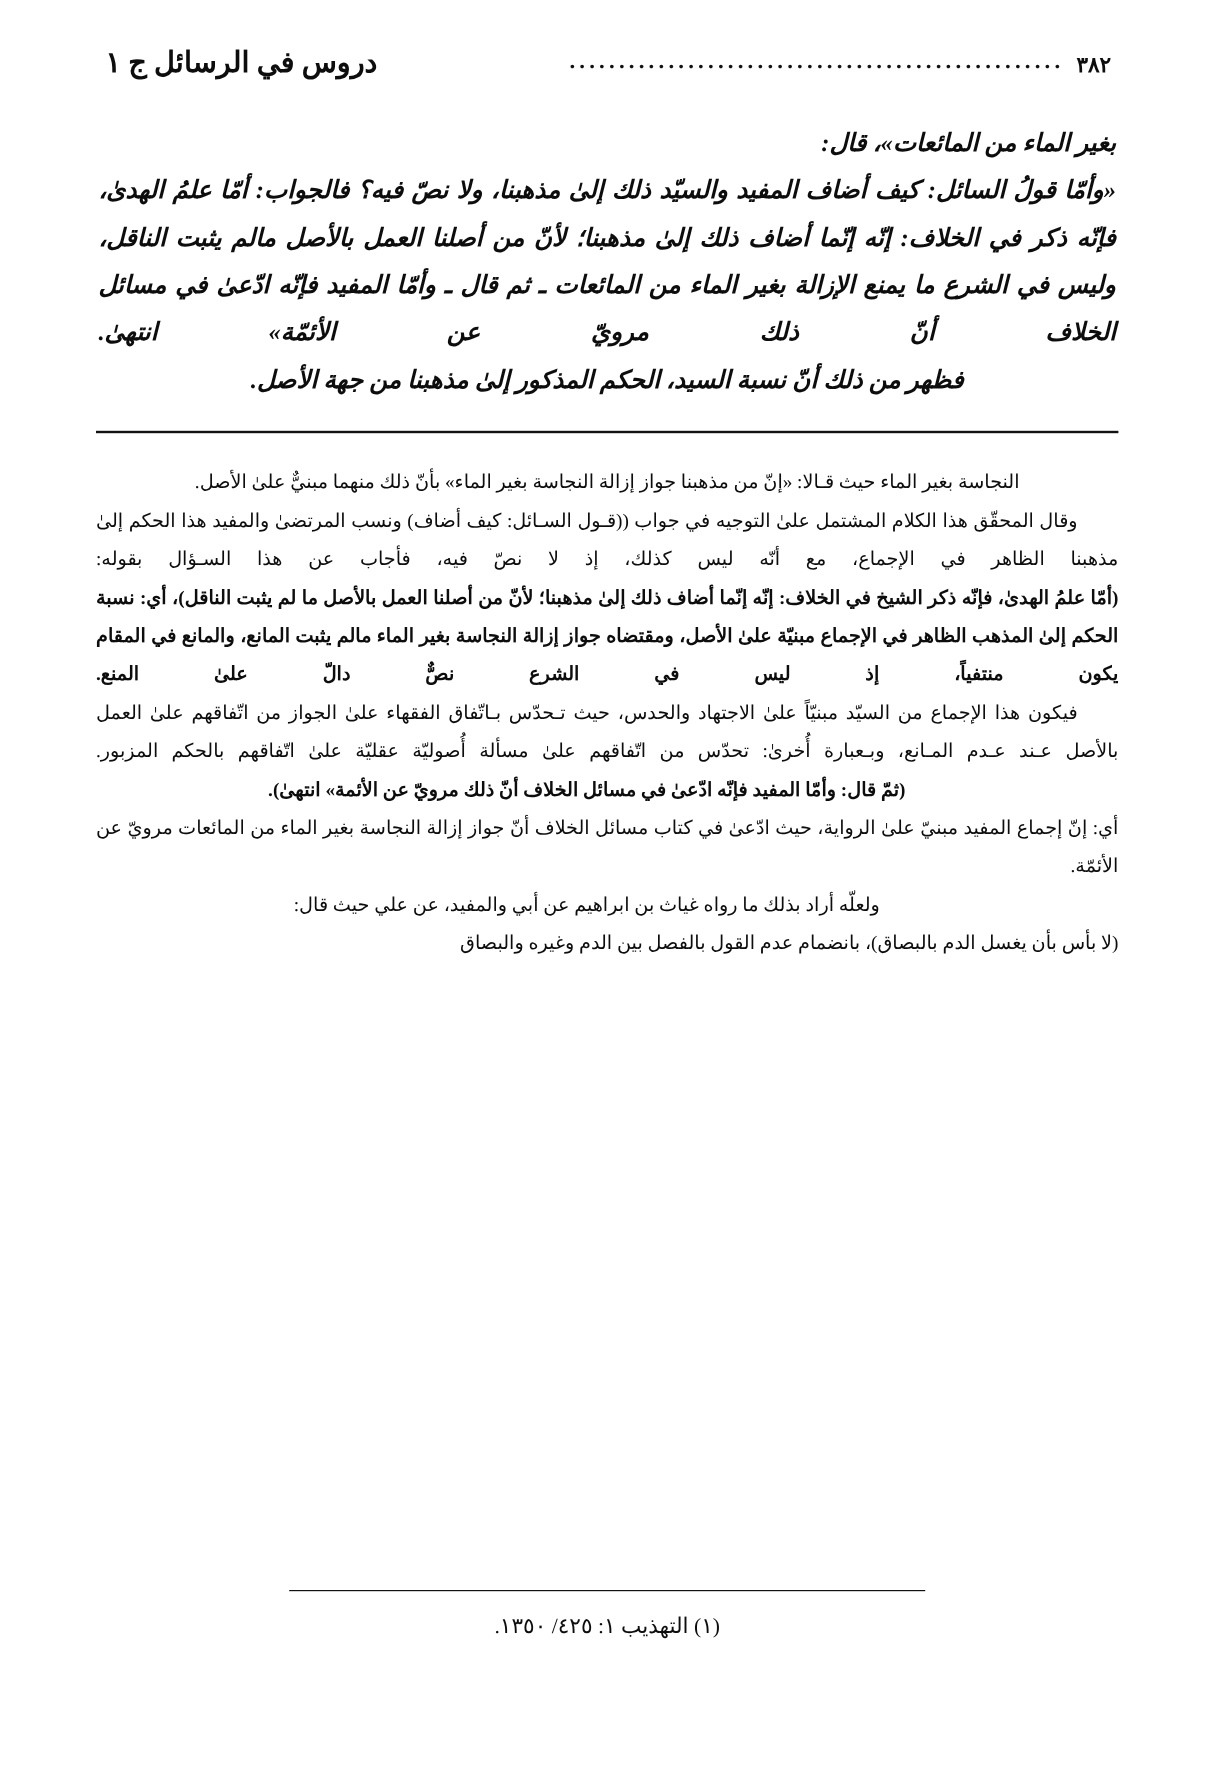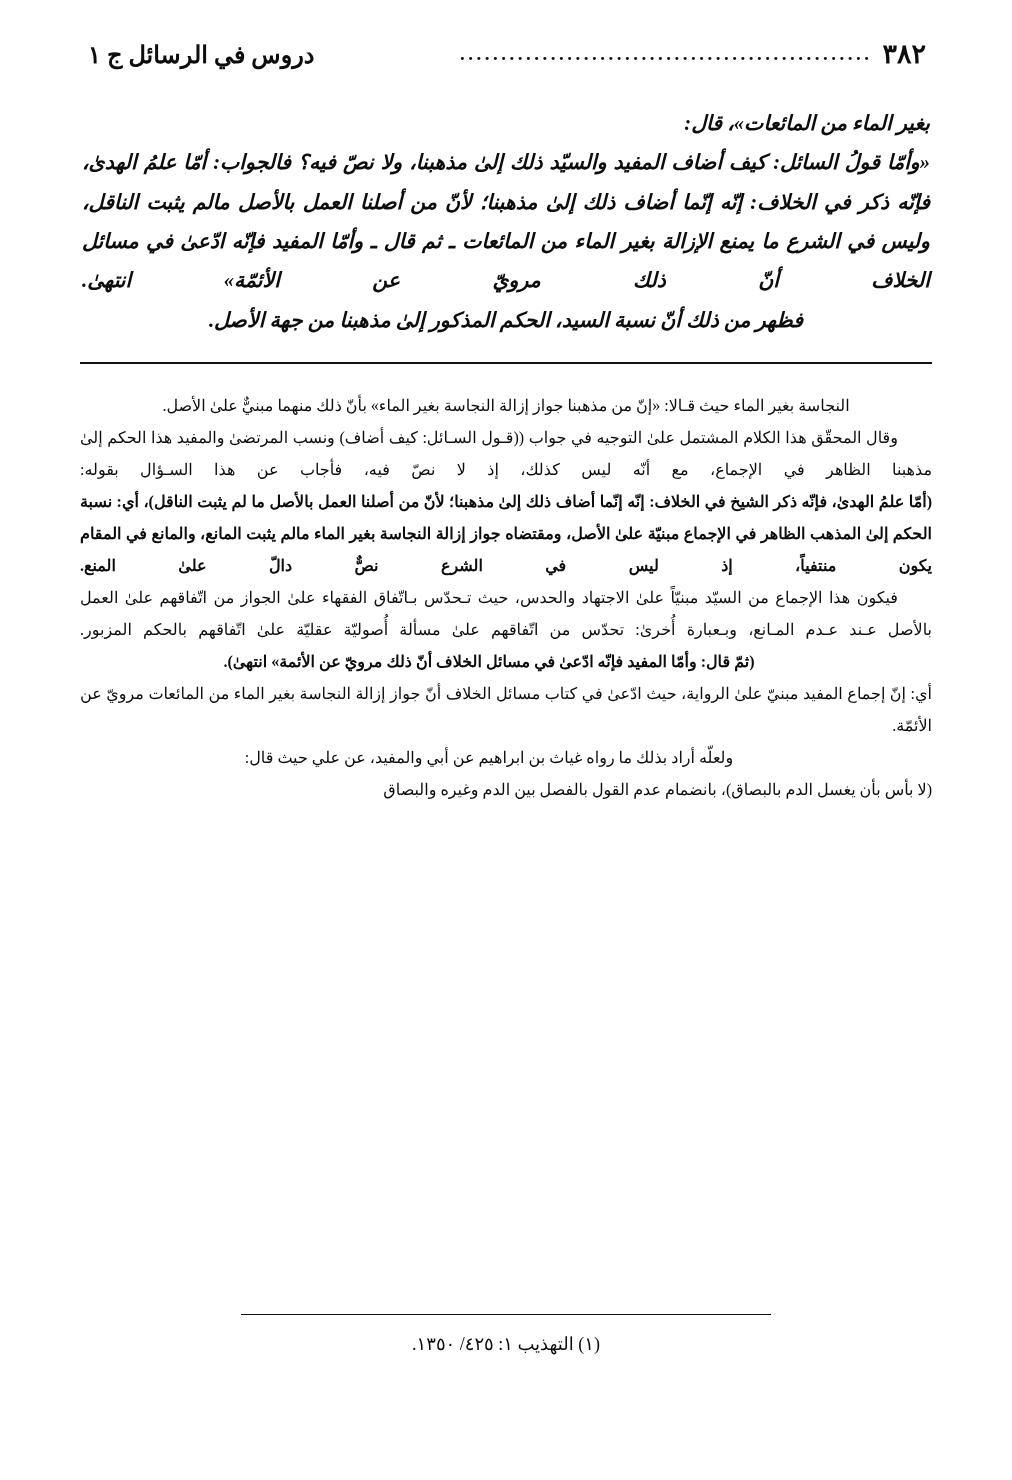--- a/index.html
+++ b/index.html
@@ -42,21 +42,21 @@
     flex: 1 1 auto;
     overflow: hidden;
     white-space: nowrap;
     font-size: 19px;
     letter-spacing: 3.5px;
     color: #111;
     transform: translateY(-3px);
   }
   .header .folio {
     white-space: nowrap;
-    font-size: 27px;
+    font-size: 18px;
     font-weight: bold;
   }
 
   
   .quote-block {
     direction: rtl;
     text-align: justify;
     text-align-last: justify;
     font-weight: bold;
     font-size: 20.5px;
@@ -105,21 +105,21 @@
   }
   .bold {
     font-weight: bold;
   }
 
   
   .footnote-wrap {
     position: absolute;
     left: 78px;
     right: 78px;
-    bottom: 120px;
+    bottom: 109px;
   }
   .footnote-rule {
     border: none;
     border-top: 1.6px solid #111;
     width: 62%;
     margin: 0 auto 14px auto;
   }
   .footnote {
     direction: rtl;
     text-align: center;

